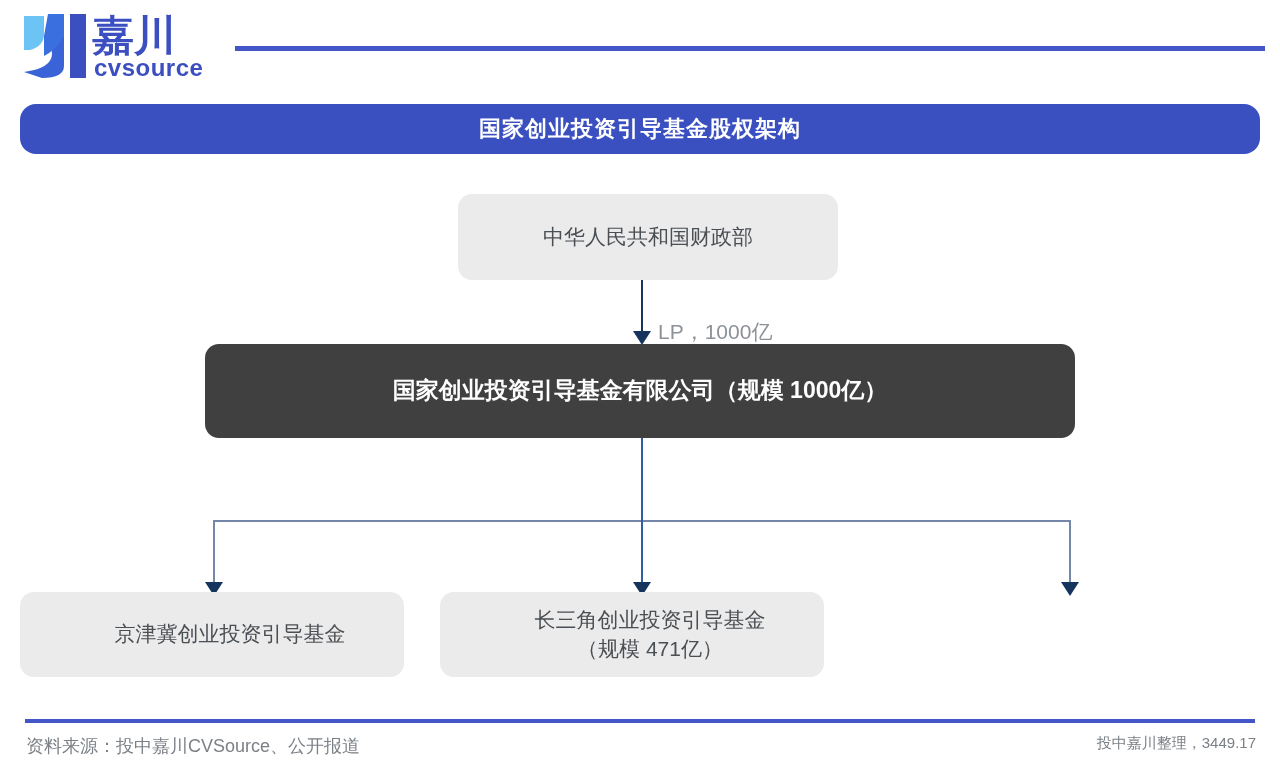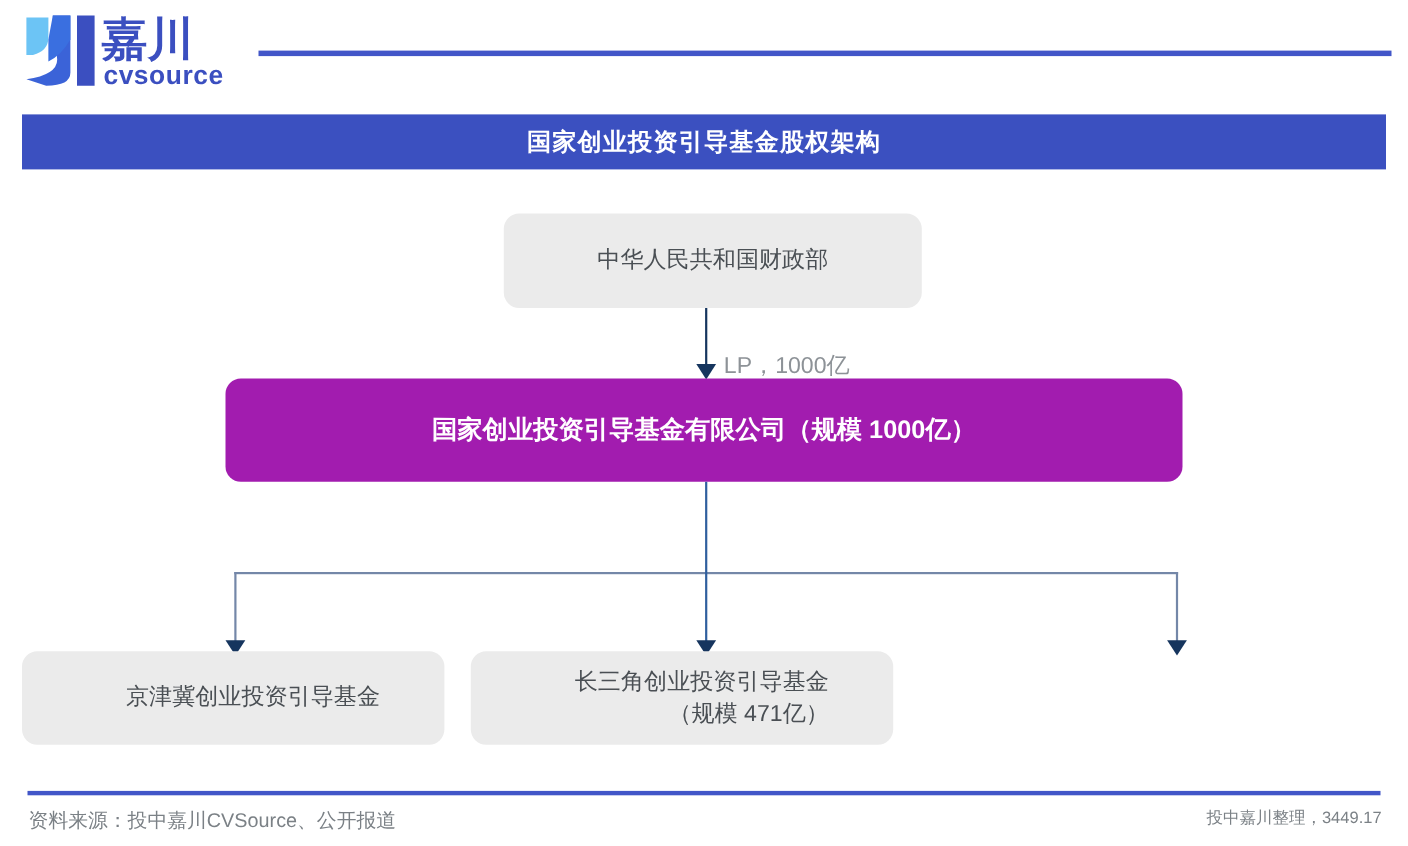--- a/index.html
+++ b/index.html
@@ -44,20 +44,21 @@
   .title-bar {
     position: absolute;
     left: 20px;
     top: 104px;
     width: 1240px;
     height: 50px;
     background: #3b50c0;
     display: flex;
     align-items: center;
     justify-content: center;
+    border-radius: 16px;
   }
   .title-bar .title-text {
     color: #ffffff;
     font-size: 22px;
     font-weight: bold;
     letter-spacing: 1px;
     white-space: nowrap;
   }
 
   
@@ -68,31 +69,31 @@
     width: 1280px;
     height: 556px;
   }
 
   .node {
     position: absolute;
     box-sizing: border-box;
     display: flex;
     align-items: center;
     justify-content: center;
-    text-align: right;
+    text-align: center;
     border-radius: 14px;
     line-height: 1.38;
   }
   .node-gray {
     background: #ebebeb;
     color: #4a4f54;
     font-size: 21px;
   }
   .node-blue {
-    background: #a21caf;
+    background: #404040;
     color: #ffffff;
     font-size: 23px;
     font-weight: bold;
   }
 
   
   .node-ministry {
     left: 458px;
     top: 40px;
     width: 380px;
@@ -108,21 +109,21 @@
   }
 
   
   .node-leaf {
     top: 438px;
     width: 384px;
     height: 85px;
     padding-left: 36px;
   }
   .leaf-1 { left: 20px; }
-  .leaf-2 { left: 428px; }
+  .leaf-2 { left: 440px; }
   .leaf-3 { left: 876px; }
   .node-leaf .leaf-text { padding: 0 8px; }
 
   
   .conn {
     position: absolute;
     background: #16355e;
   }
   .v-line { width: 2px; }
   .h-line { height: 2px; background: #7487a8; }

